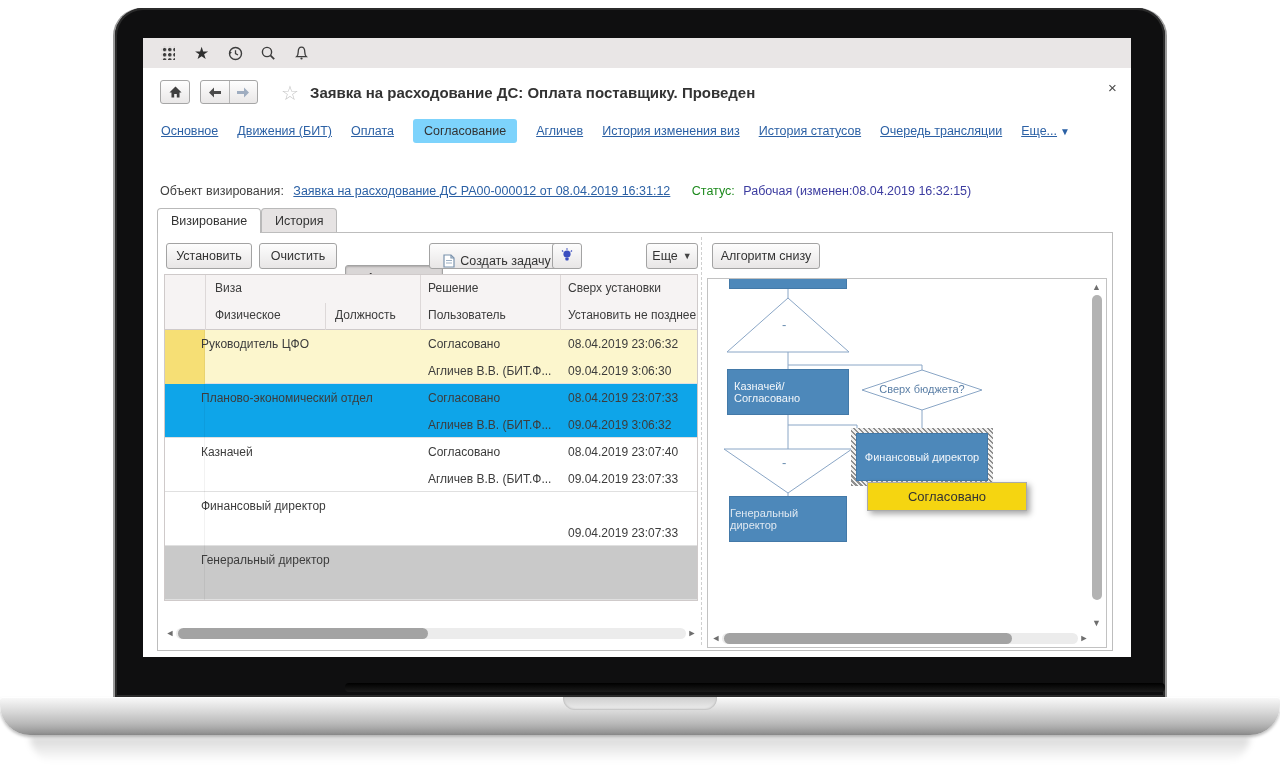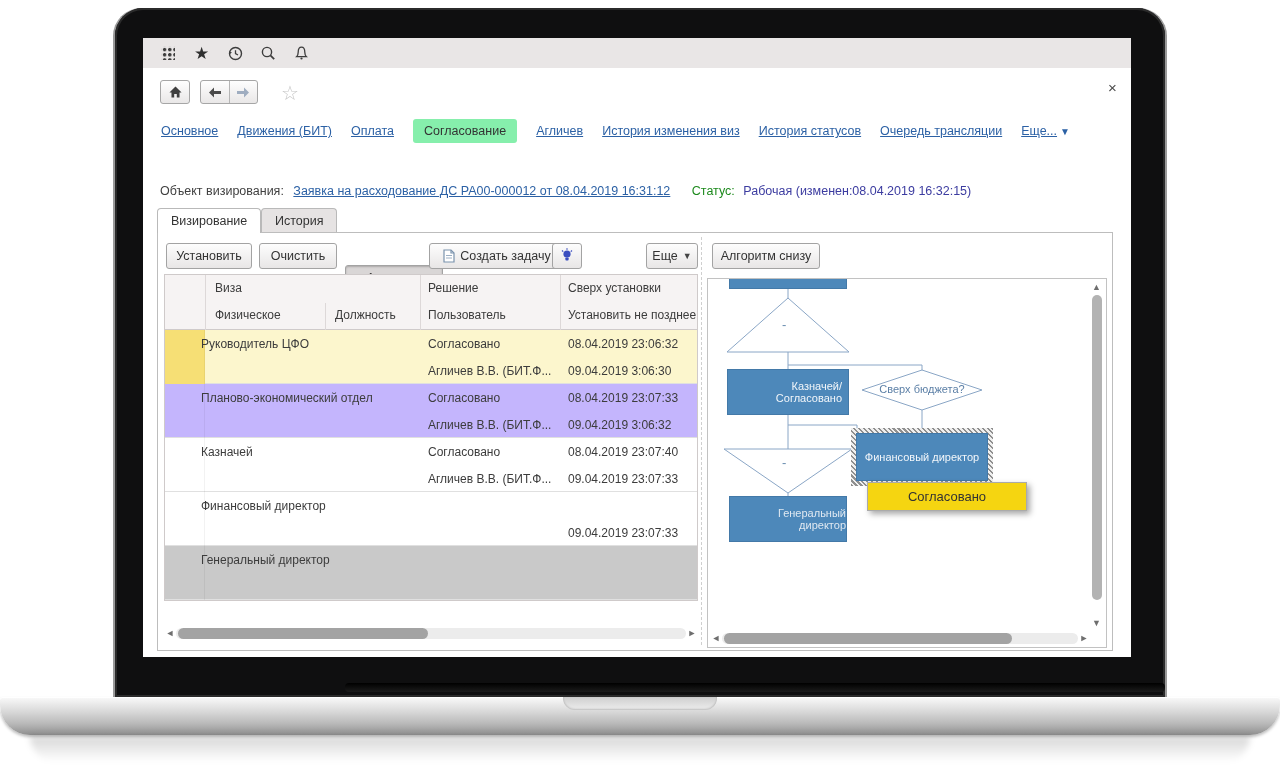--- a/index.html
+++ b/index.html
@@ -34,21 +34,21 @@
   .star-fill { font-size:17px; color:#2f2f2f; line-height:17px; }
 
   .hdr-btn { position:absolute; height:24px; border:1px solid #a6a6a6; border-radius:3px;
              background:linear-gradient(#fefefe,#e9e7e7); display:flex; align-items:center; justify-content:center; }
   .win-title { position:absolute; left:167px; top:46px; font-size:15px; font-weight:bold; color:#333; white-space:nowrap; }
   .close-x { position:absolute; left:965px; top:42px; font-size:15px; color:#4a4a4a; line-height:16px; }
 
   .nav-row { position:absolute; left:18px; top:80px; width:960px; height:26px; display:flex; align-items:center; gap:19px;
              font-size:12.5px; white-space:nowrap; }
   .nav-link { color:#2c61a5; text-decoration:underline; cursor:pointer; }
-  .nav-active { background:#86efac; border-radius:3px; padding:5px 11px; color:#333; }
+  .nav-active { background:#7dd3fc; border-radius:3px; padding:5px 11px; color:#333; }
   .caret { font-size:10px; color:#2c61a5; margin-left:3px; }
 
   .section-title { position:absolute; left:17px; top:106px; font-size:19px; color:#9e9e9e; }
   .obj-row { position:absolute; left:17px; top:146px; font-size:12.5px; color:#3f3f3f; white-space:nowrap; }
   .obj-link { color:#2c61a5; text-decoration:underline; }
   .status-lbl { color:#1d8a1d; margin-left:18px; }
   .status-val { color:#3c3ca0; }
 
   .tab { position:absolute; top:170px; height:25px; padding:5px 13px 0; font-size:12.5px; color:#333;
          border:1px solid #b9b9b9; border-bottom:none; border-radius:4px 4px 0 0; }
@@ -72,36 +72,36 @@
   .hcell { position:absolute; white-space:nowrap; }
   .hsep { position:absolute; width:0; border-left:1px solid #ddd8d8; }
   .trow { position:relative; width:100%; height:54px; border-bottom:1px solid #e0e0e0; background:#fff; }
   .cell { position:absolute; font-size:12px; color:#3c3c3c; white-space:nowrap; overflow:hidden; }
   .visa-cell { left:36px; top:7px; width:205px; }
   .dec-cell  { left:263px; top:7px; width:128px; }
   .date1-cell{ left:403px; top:7px; width:128px; }
   .user-cell { left:263px; top:34px; width:132px; }
   .date2-cell{ left:403px; top:34px; width:128px; }
   .indicator { position:absolute; left:0; top:0; width:40px; height:54px; border-right:1px solid rgba(0,0,0,.05); } .ind-yellow { background:#f6df75; }
-  .bg-gray1 { background:#c4b5fd;padding-left:34px; } .bg-gray2 { background:#c9c9c9; }
+  .bg-gray1 { background:#0ea5e9;padding-left:34px; } .bg-gray2 { background:#c9c9c9; }
 
   
   .hscroll { position:absolute; height:15px; display:flex; align-items:center; }
   .sc-arrow { width:12px; font-size:9px; color:#6e6e6e; text-align:center; line-height:15px; }
   .sc-track { position:relative; flex:1; height:11px; background:#ececec; border-radius:6px; }
   .sc-thumb { position:absolute; top:0; height:11px; background:#a3a3a3; border-radius:6px; }
   .vscroll { position:absolute; width:15px; display:flex; flex-direction:column; align-items:center; }
   .vsc-track { position:relative; width:10px; flex:1; }
   .vsc-thumb { position:absolute; left:0; width:10px; background:#b3b3b3; border-radius:5px; }
 
   
   .flowpanel { position:absolute; left:549px; top:45px; width:400px; height:370px;
                border:1px solid #c2c2c2; background:#fff; overflow:hidden; }
   .flow-node { position:absolute; background:#4d88ba; border:1px solid #4379a8; color:#f2f6fa;
-               font-size:11px; display:flex; align-items:center; justify-content:center; text-align:right; }
+               font-size:11px; display:flex; align-items:center; justify-content:center; text-align:left; }
   .flow-sel { position:absolute; padding:5px;
               background:repeating-linear-gradient(45deg,#8f8f8f 0 1.5px,#f0f0f0 1.5px 3.5px); }
   .flow-sel .flow-node { position:relative; width:100%; height:100%; }
   .diamond-lbl { position:absolute; font-size:11px; color:#5b7fa6; text-align:center; }
   .tri-minus { position:absolute; font-size:13px; color:#6a8db0; }
   .flow-menu { position:absolute; left:159px; top:203px; width:160px; background:#fff;
                border:1px solid #aaa; box-shadow:3px 3px 6px rgba(0,0,0,.35); z-index:5; }
   .menu-item { height:27px; line-height:27px; text-align:center; font-size:13px; color:#333; }
   .menu-item.sel { background:#f5d511; }
 </style>
@@ -153,20 +153,21 @@
             <path d="M6 0.5 L1 5.5 L6 10.5 V7 H13 V4 H6 Z" fill="#4a4a4a"></path>
           </svg>
       </div>
       <div style="width:28px; height:100%; display:flex; align-items:center; justify-content:center;">
         <svg width="14" height="11" viewBox="0 0 14 11">
             <path d="M8 0.5 L13 5.5 L8 10.5 V7 H1 V4 H8 Z" fill="#9fadc0"></path>
           </svg>
       </div>
     </div>
     <div class="abs" style="left:138px; top:43px; font-size:20px; color:#c6c6c6;">☆</div>
+    <div class="win-title">Заявка на расходование ДС: Оплата поставщику. Проведен</div>
     <div class="close-x">×</div>
 
     <div class="nav-row">
       <span class="nav-link">Основное</span>
       <span class="nav-link">Движения (БИТ)</span>
       <span class="nav-link">Оплата</span>
       <span class="nav-active">Согласование</span>
       <span class="nav-link">Агличев</span>
       <span class="nav-link">История изменения виз</span>
       <span class="nav-link">История статусов</span>
@@ -184,21 +185,21 @@
 
     <div class="tab active" style="left:14px;">Визирование</div>
     <div class="tab idle" style="left:118px;">История</div>
 
     <div class="workarea">
       <div class="vsplit" style="left:543px;"></div>
 
       <div class="btn" style="left:8px; width:86px;">Установить</div>
       <div class="btn" style="left:101px; width:78px;">Очистить</div>
       <div class="btn pressed" style="left:187px; width:98px;margin-top:22px;">Алгоритм</div>
-      <div class="btn" style="left:271px; width:136px;">
+      <div class="btn" style="left:271px; width:136px;align-items:flex-end;">
         <span style="display:inline-flex;">
           <svg width="12" height="14" viewBox="0 0 12 14">
               <path d="M1 1 H8 L11 4 V13 H1 Z" fill="#fff" stroke="#7b93ad" stroke-width="1.2"></path>
               <path d="M8 1 V4 H11" fill="none" stroke="#7b93ad" stroke-width="1.2"></path>
               <line x1="3" y1="6.5" x2="9" y2="6.5" stroke="#9db0c4" stroke-width="1"></line>
               <line x1="3" y1="9" x2="9" y2="9" stroke="#9db0c4" stroke-width="1"></line>
             </svg>
         </span>
         <span>Создать задачу</span>
       </div>

